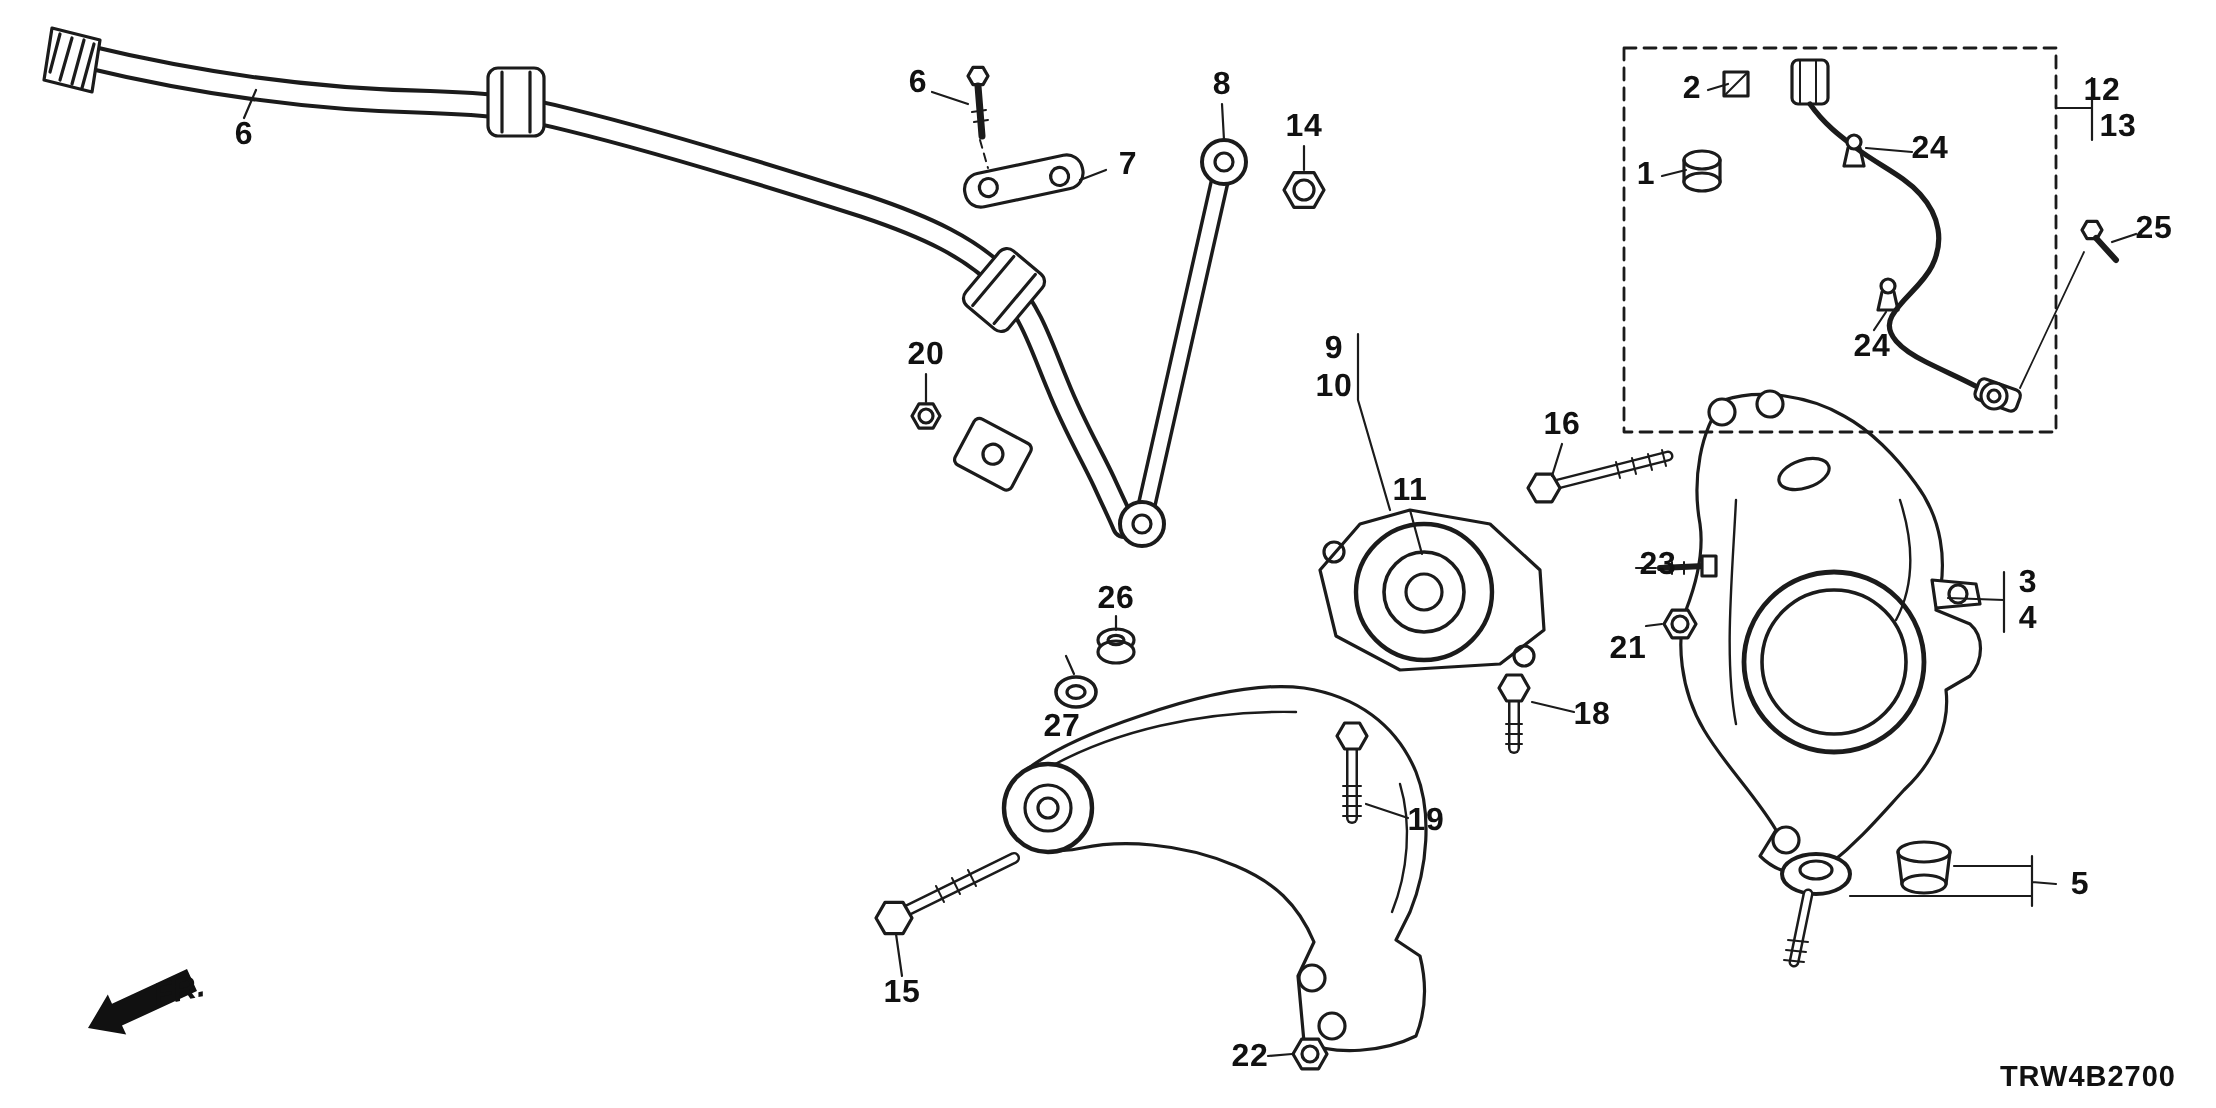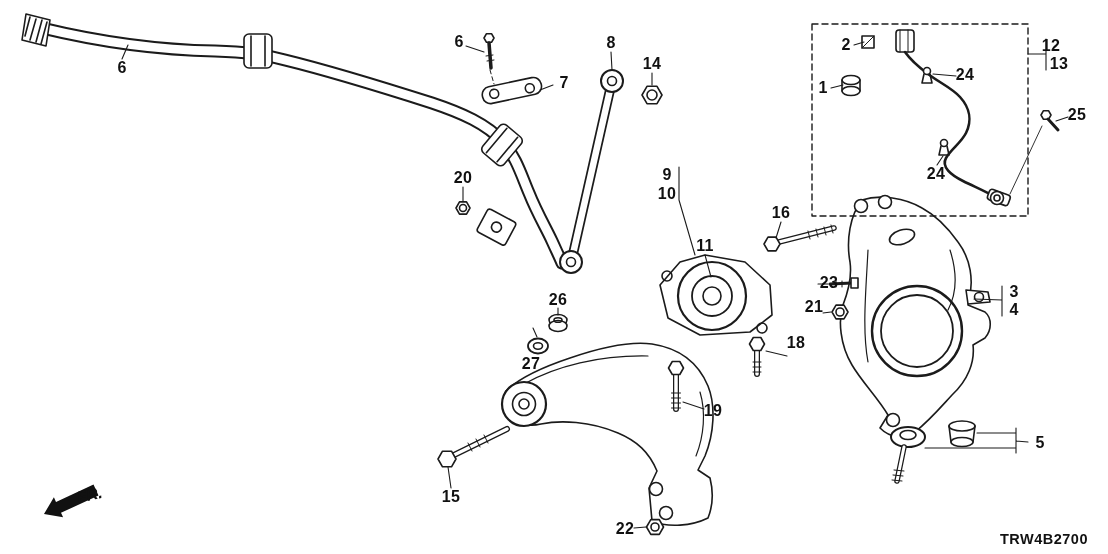--- a/index.html
+++ b/index.html
@@ -271,24 +271,24 @@
       <span class="callout" style="left: 1077px; top: 115px;">25</span>
       <span class="callout" style="left: 936px; top: 174px;">24</span>
       <span class="callout" style="left: 463px; top: 178px;">20</span>
       <span class="callout" style="left: 667px; top: 175px;">9</span>
       <span class="callout" style="left: 667px; top: 194px;">10</span>
       <span class="callout" style="left: 781px; top: 213px;">16</span>
       <span class="callout" style="left: 705px; top: 246px;">11</span>
       <span class="callout" style="left: 809px; top: 283px; margin-left: 20px;">23</span>
       <span class="callout" style="left: 1014px; top: 292px;">3</span>
       <span class="callout" style="left: 1014px; top: 310px;">4</span>
-      <span class="callout" style="left: 814px; top: 307px;">21</span>
+      <span class="callout" style="left: 814px; top: 325px;">21</span>
       <span class="callout" style="left: 558px; top: 300px;">26</span>
       <span class="callout" style="left: 531px; top: 320px; margin-top: 44px;">27</span>
-      <span class="callout" style="left: 796px; top: 343px;">18</span>
+      <span class="callout" style="left: 796px; top: 358px;">18</span>
       <span class="callout" style="left: 713px; top: 411px;">19</span>
       <span class="callout" style="left: 1040px; top: 443px;">5</span>
       <span class="callout" style="left: 451px; top: 497px;">15</span>
       <span class="callout" style="left: 625px; top: 529px;">22</span>
     </div>
 
   <div class="part-code">TRW4B2700</div>
 </div>
 
 </body></html>

